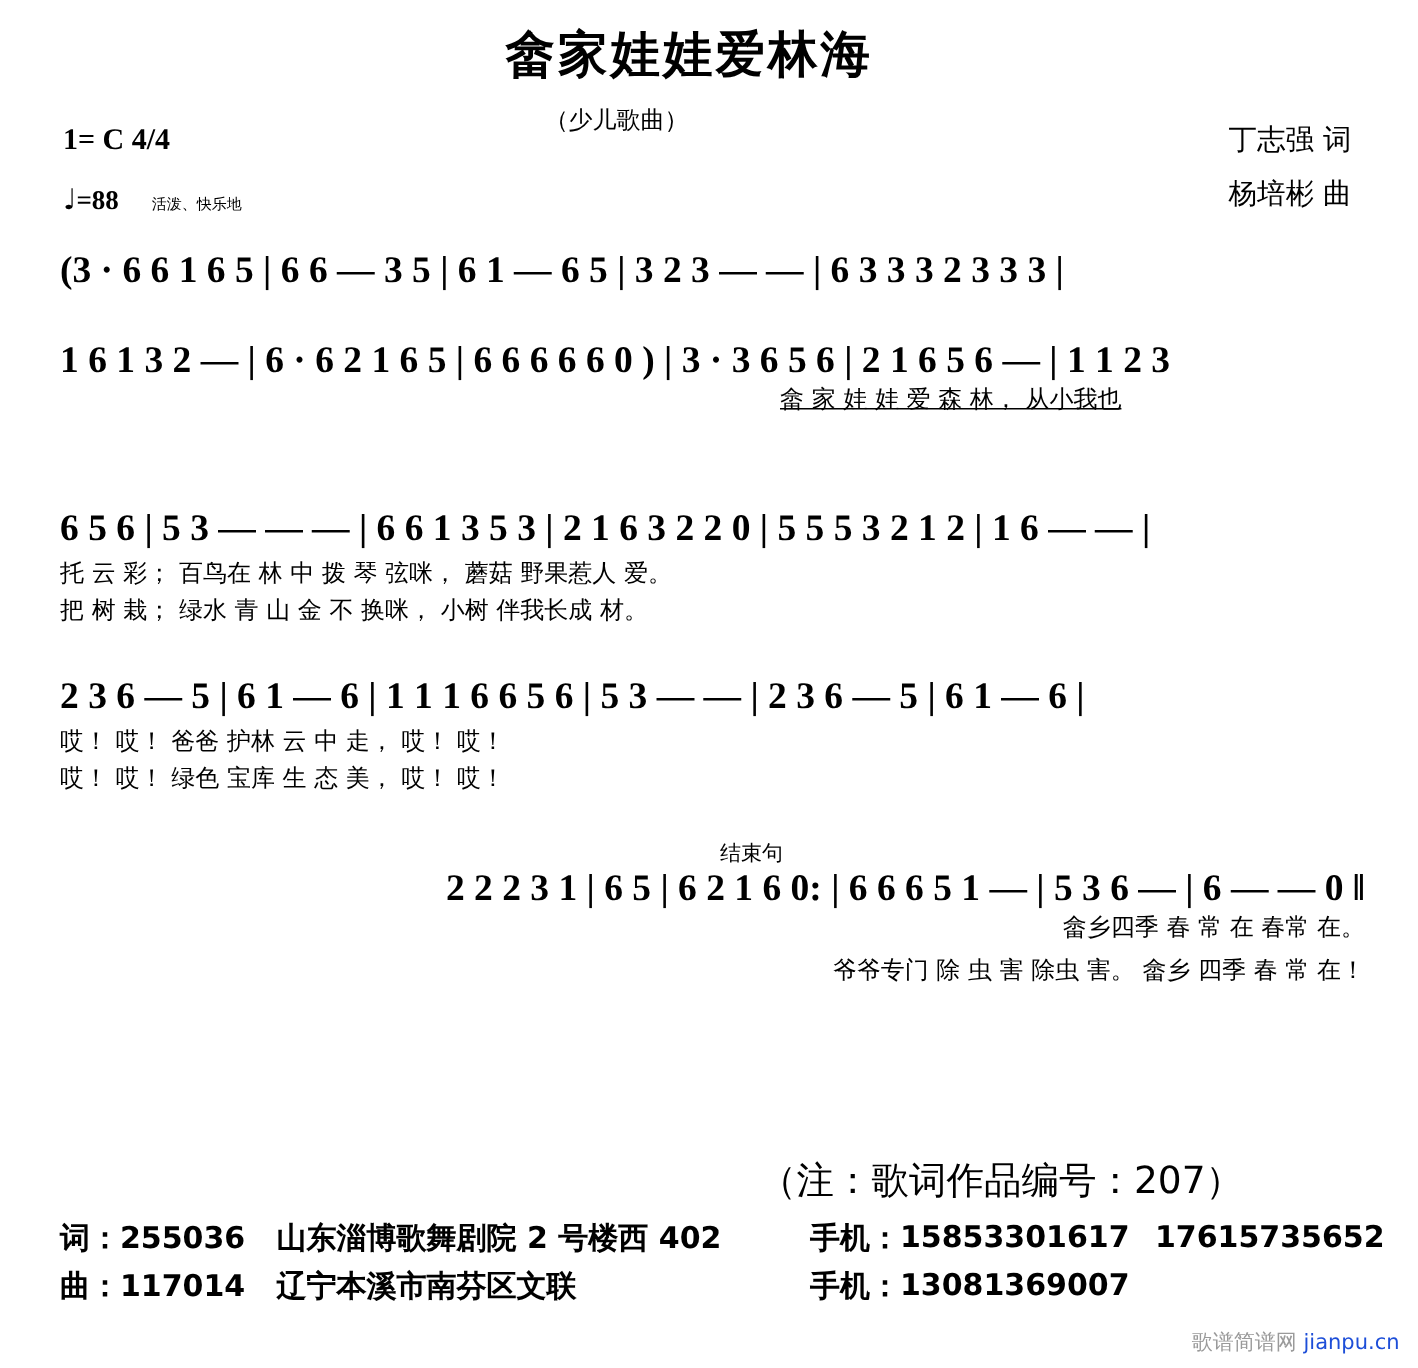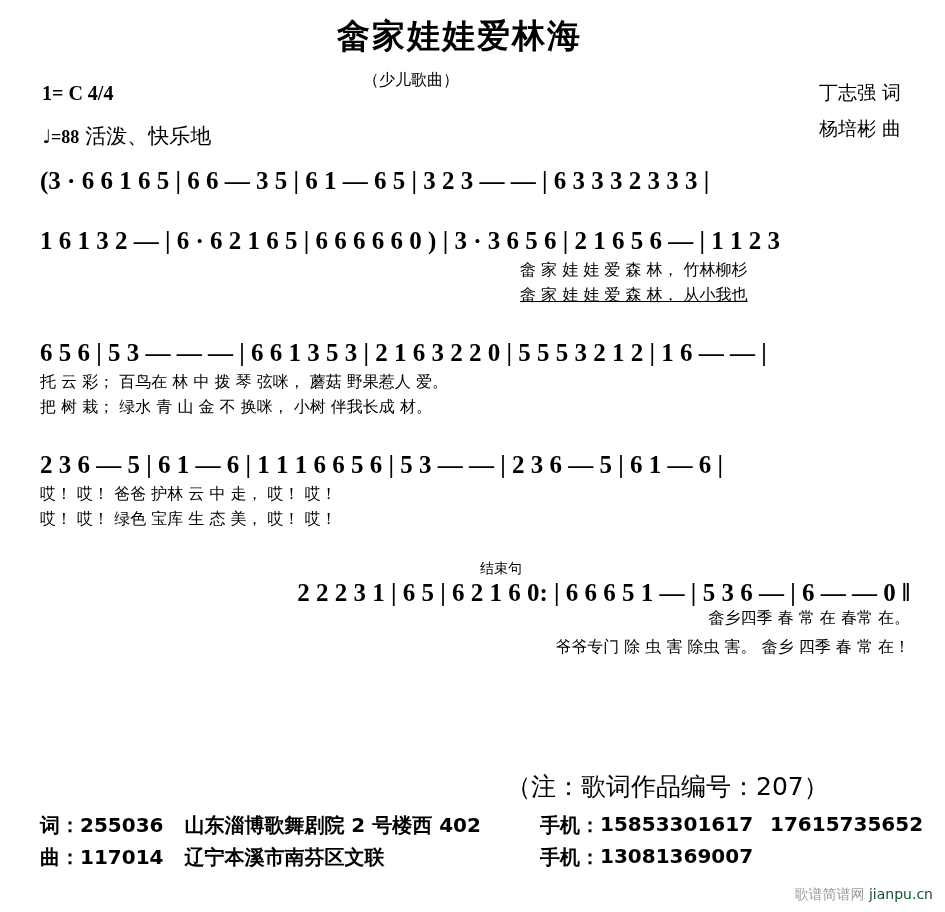--- a/index.html
+++ b/index.html
@@ -54,24 +54,24 @@
     left: 42px;
     font-size: 18px;
     font-weight: bold;
     white-space: nowrap;
   }
   .tempo .note-glyph {
     font-size: 19px;
     font-family: "DejaVu Sans", sans-serif;
   }
   .tempo .mood {
-    font-size: 21px;
+    font-size: 10px;
     font-weight: normal;
     font-family: Liberation Mono, monospace;
-    margin-left: 6px;
+    margin-left: 22px;
   }
   .credit-lyr {
     position: absolute;
     top: 80px;
     right: 44px;
     font-size: 19px;
     font-family: "DejaVu Sans", sans-serif;
     white-space: nowrap;
   }
   .credit-mus {
@@ -133,21 +133,21 @@
   .contact .col2 { position: absolute; left: 500px; top: 0; font-weight: bold; }
   .contact .col3 { position: absolute; left: 730px; top: 0; font-weight: bold; }
   .watermark {
     position: absolute;
     right: 12px;
     bottom: 8px;
     font-size: 14px;
     color: #9a9a9a;
     font-family: "DejaVu Sans", sans-serif;
   }
-  .watermark .red { color: #14532d; }
+  .watermark .red { color: #1d4ed8; }
 </style>
 </head>
 <body>
 
 <div class="page">
 
   <div class="title">畲家娃娃爱林海</div>
   <div class="subtitle">（少儿歌曲）</div>
 
   <div class="key-sig">1= C 4/4</div>
@@ -158,21 +158,20 @@
 
   <div class="credit-lyr">丁志强 词</div>
   <div class="credit-mus">杨培彬 曲</div>
 
   <div class="system" style="top:168px;">
     <div class="notes-row">(3 · 6 6 1 6 5 | 6  6  —  3 5 | 6  1  —  6 5 | 3 2   3   —  — | 6 3 3 3   2 3 3 3 |</div>
   </div>
 
   <div class="system" style="top:228px;">
     <div class="notes-row">1 6 1 3 2  —  | 6 · 6 2 1 6 5 | 6 6 6 6  6  0 ) | 3 · 3 6 5 6 | 2 1 6 5 6  —  | 1 1 2 3</div>
-    <div class="lyric-row" style="margin-top:4px; margin-left:480px;">畲 家 娃  娃 爱 森 林，    竹林柳杉</div>
     <div class="lyric-row" style="margin-left:480px;text-decoration:underline;">畲 家 娃  娃 爱 森 林，    从小我也</div>
   </div>
 
   <div class="system" style="top:340px;">
     <div class="notes-row">6 5 6 | 5 3  —  —  — | 6 6 1  3 5 3 | 2 1  6 3  2 2 0 | 5 5  5 3  2 1 2 | 1 6  —  —  |</div>
     <div class="lyric-row" style="margin-top:4px;">托 云  彩；      百鸟在 林 中 拨  琴  弦咪， 蘑菇 野果惹人  爱。</div>
     <div class="lyric-row">把 树  栽；      绿水  青 山 金  不  换咪， 小树 伴我长成  材。</div>
   </div>
 
   <div class="system" style="top:452px;">

